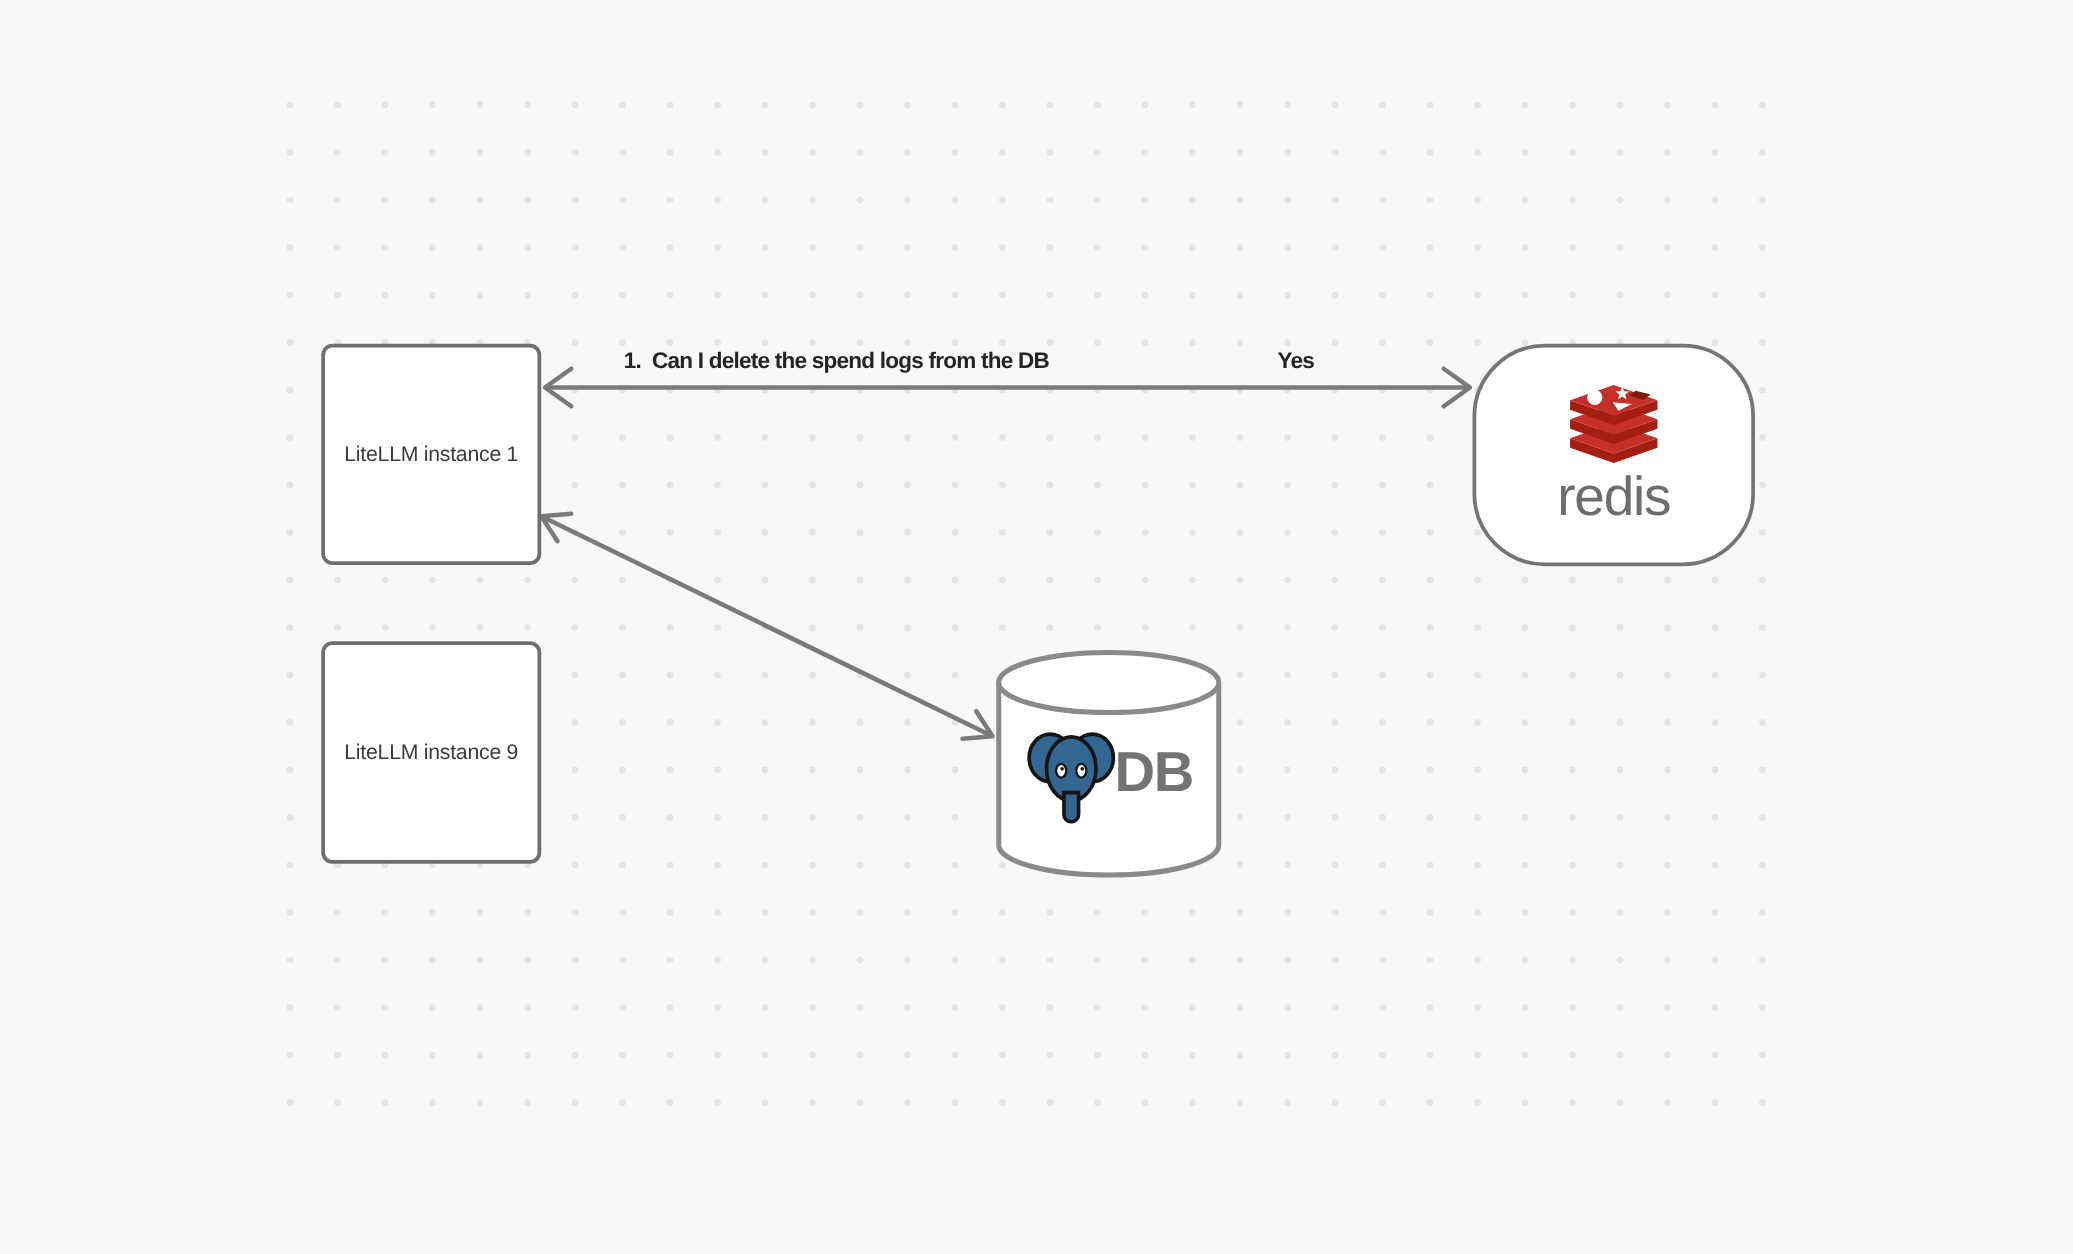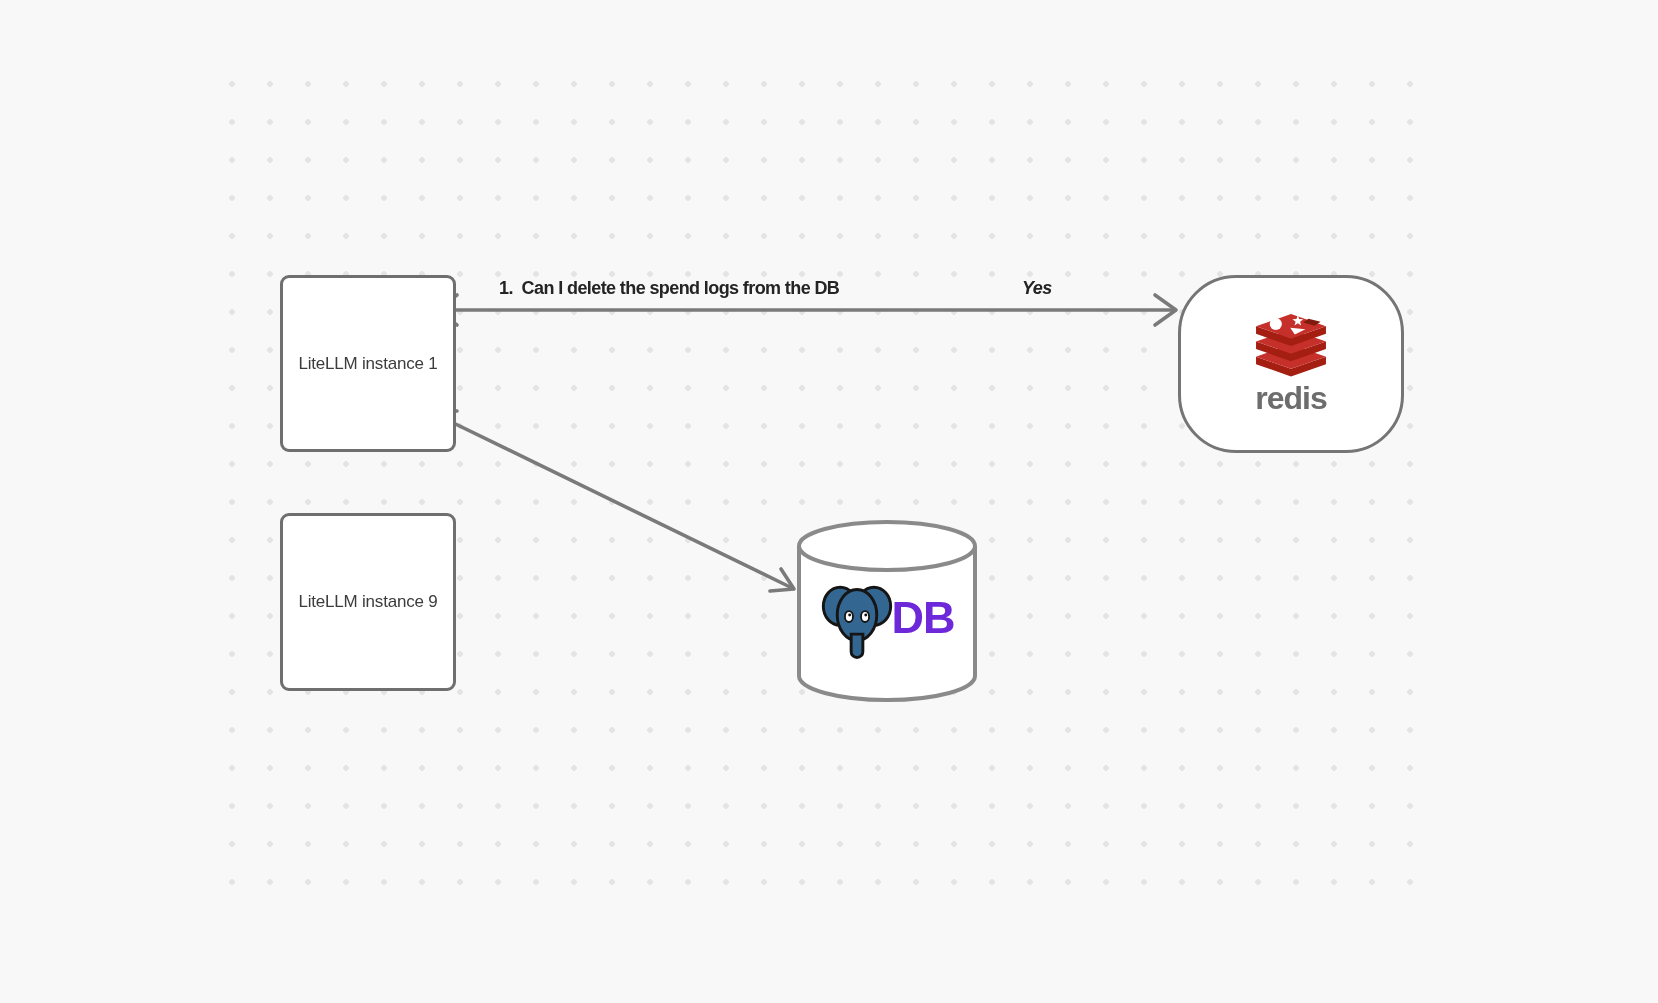--- a/index.html
+++ b/index.html
@@ -10,58 +10,58 @@
   }
   .dots{
     position:absolute;left:213px;top:65px;width:1217px;height:837px;
     background-image:radial-gradient(circle,#e4e4e4 2.6px,rgba(0,0,0,0) 3px);
     background-size:38px 38px;
   }
   .node-box{
     position:absolute;left:257px;width:176px;height:177px;
     background:#ffffff;border:3.5px solid #6f6f6f;border-radius:9px;
     box-sizing:border-box;
-    display:flex;align-items:center;justify-content:center;margin-left:23px;
+    display:flex;align-items:center;justify-content:center;
   }
   .node-box span{
     font-size:17px;color:#3c3c3c;letter-spacing:-0.2px;
   }
   .box1{top:275px;}
   .box2{top:513px;height:178px;}
   .box3{top:755px;height:178px;}
   .arrows{position:absolute;left:0;top:0;pointer-events:none;}
   .arrows path, .arrows line{
     stroke:#7a7a7a;stroke-width:3.6px;fill:none;
     stroke-linecap:round;stroke-linejoin:round;
   }
   .edge-label{
     position:absolute;font-weight:bold;font-size:18px;line-height:1.1;
     color:#242424;letter-spacing:-0.6px;white-space:pre;
   }
   .label-1{left:499px;top:279px;}
-  .label-yes{left:1022px;top:279px;font-style:italic;}
+  .label-yes{left:1022px;top:279px;}
   .label-2{left:574px;top:452px;}
   .redis-node{
     position:absolute;left:1178px;top:275px;width:226px;height:178px;
     background:#ffffff;border:3.5px solid #757575;border-radius:58px;
     box-sizing:border-box;
     display:flex;flex-direction:column;align-items:center;justify-content:center;
   }
   .redis-word{
-    font-size:32px;font-weight:bold;color:#6d6d6d;letter-spacing:-1px;
+    font-size:44px;font-weight:normal;color:#6d6d6d;letter-spacing:-1px;
     line-height:1;margin-top:4px;
   }
   .db-node{position:absolute;left:795px;top:518px;width:184px;height:188px;}
   .db-cyl{position:absolute;left:0;top:0;}
   .db-row{
     position:absolute;left:14px;top:58px;width:156px;height:84px;
     display:flex;align-items:center;justify-content:center;
   }
   .db-label{
-    font-size:45px;font-weight:bold;color:#6d28d9;letter-spacing:-1px;
+    font-size:45px;font-weight:bold;color:#737373;letter-spacing:-1px;
     margin-left:-2px;
   }
 </style>
 </head>
 <body>
 
 <div class="canvas">
 
   <div class="dots"></div>
 

